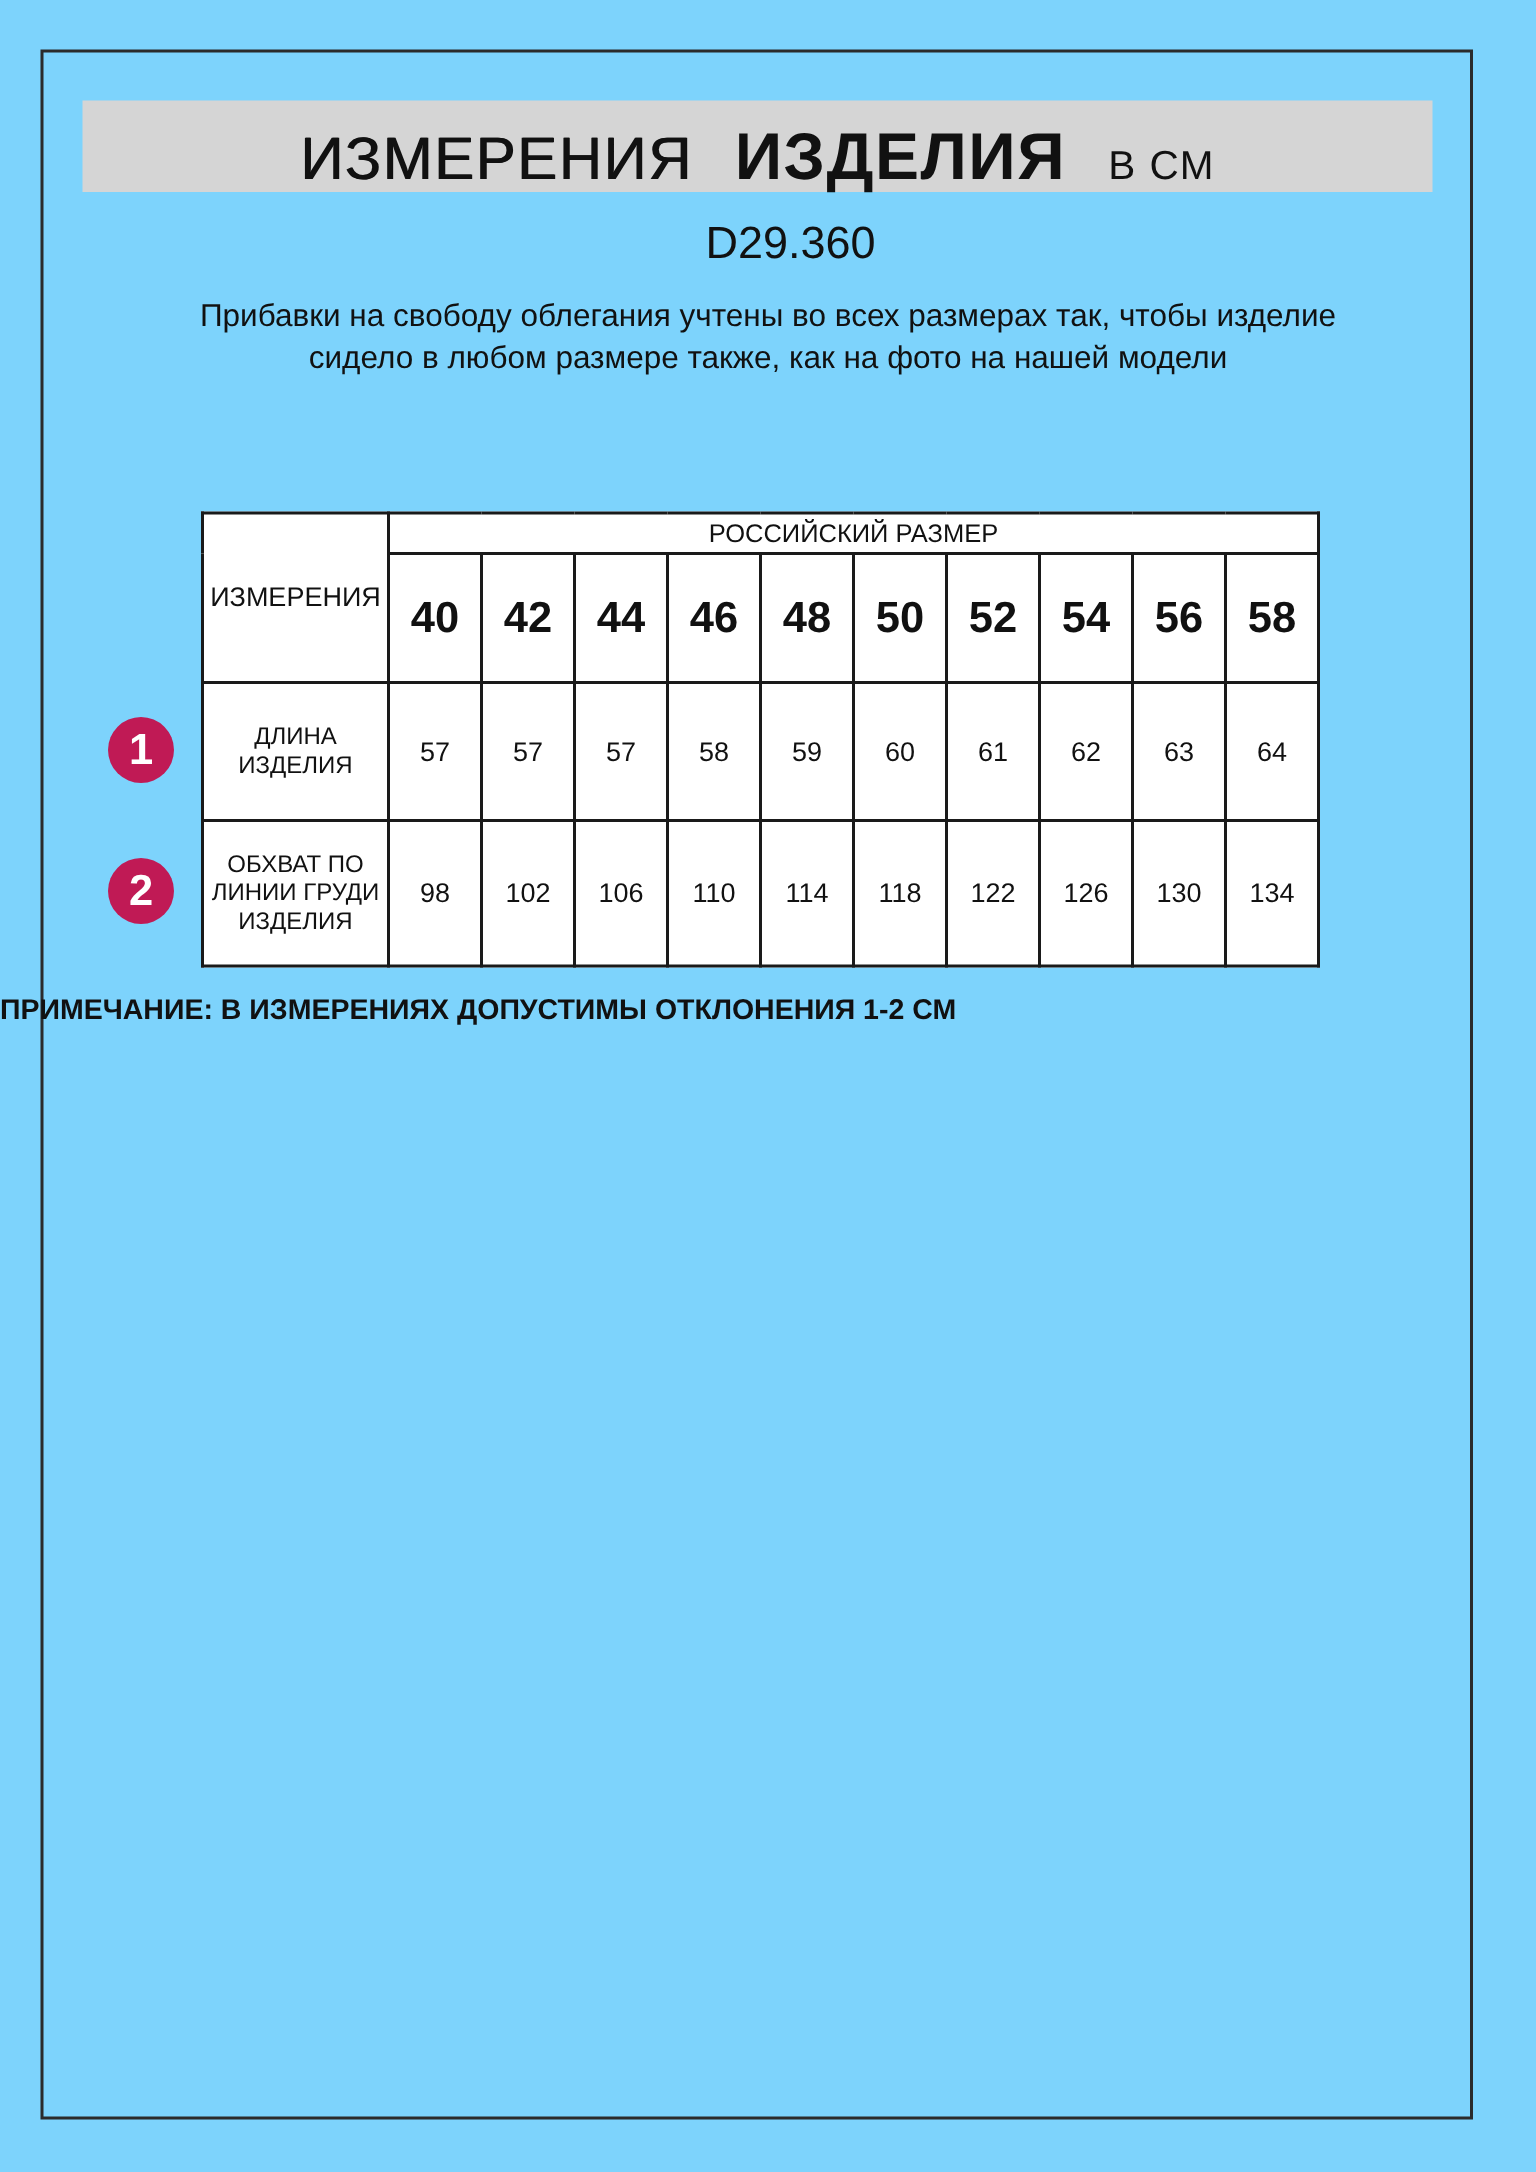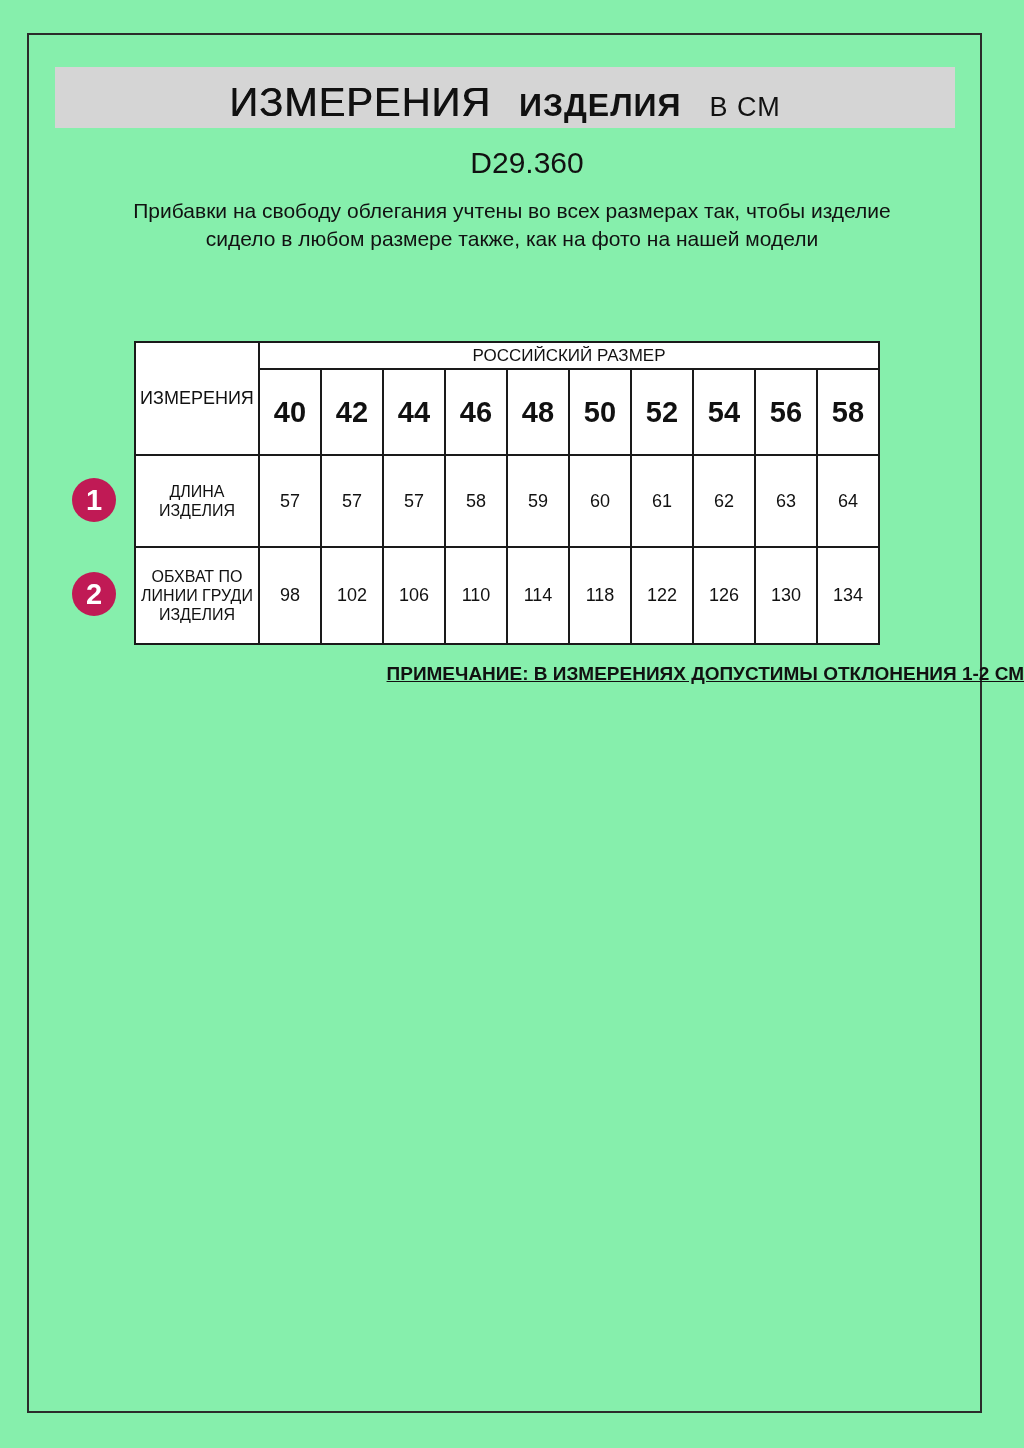--- a/index.html
+++ b/index.html
@@ -6,21 +6,21 @@
     margin: 0;
     padding: 0;
     background: #ffffff;
     font-family: "Liberation Sans", sans-serif;
     color: #111111;
   }
   .canvas {
     position: relative;
     width: 1024px;
     height: 1448px;
-    background: #86efac;
+    background: #7dd3fc;
     overflow: hidden;
   }
   .page-border {
     position: absolute;
     left: 27px;
     top: 33px;
     width: 955px;
     height: 1380px;
     border: 2px solid #2b2b2b;
     box-sizing: border-box;
@@ -41,21 +41,21 @@
     gap: 28px;
   }
   .title-word-1 {
     font-size: 40px;
     font-weight: 400;
     letter-spacing: 1px;
     text-shadow: 0.6px 0 0 #111;
     white-space: nowrap;
   }
   .title-word-2 {
-    font-size: 32px;
+    font-size: 44px;
     font-weight: 700;
     letter-spacing: 1px;
     white-space: nowrap;
   }
   .title-unit {
     font-size: 27px;
     font-weight: 400;
     letter-spacing: 1px;
     white-space: nowrap;
     text-align: center;
@@ -137,24 +137,23 @@
     align-items: center;
     justify-content: center;
   }
   .marker-1 { top: 478px; }
   .marker-2 { top: 572px; }
   .note {
     position: absolute;
     left: 0;
     top: 663px;
     width: 100%;
-    text-align: right;
+    text-align: left;
     font-size: 19px;
     font-weight: 700;
-    text-decoration: underline;
   }
 </style>
 </head>
 <body>
 
 <div class="canvas">
 
   <div class="page-border"></div>
 
   <div class="title-band" style="background: rgb(213, 213, 213);">

